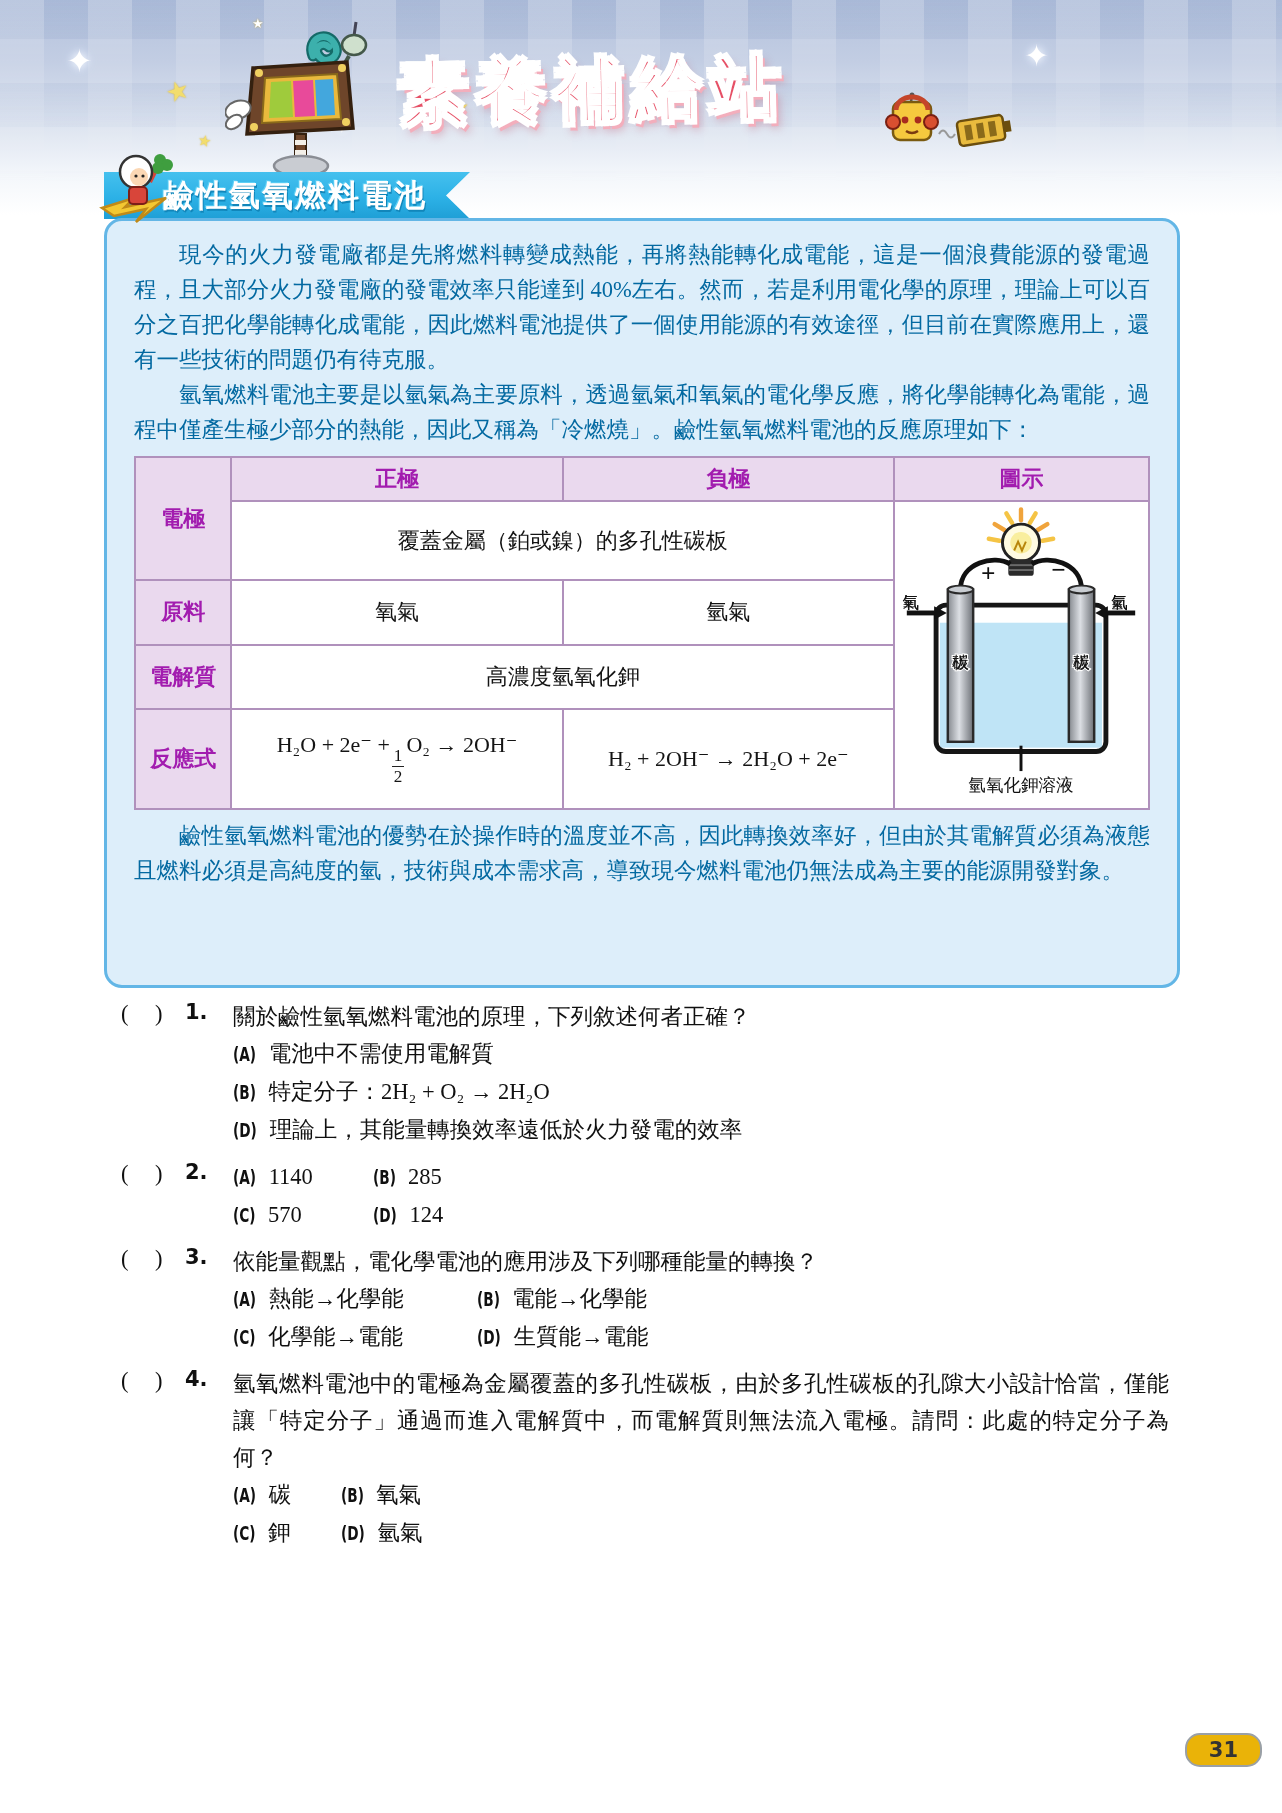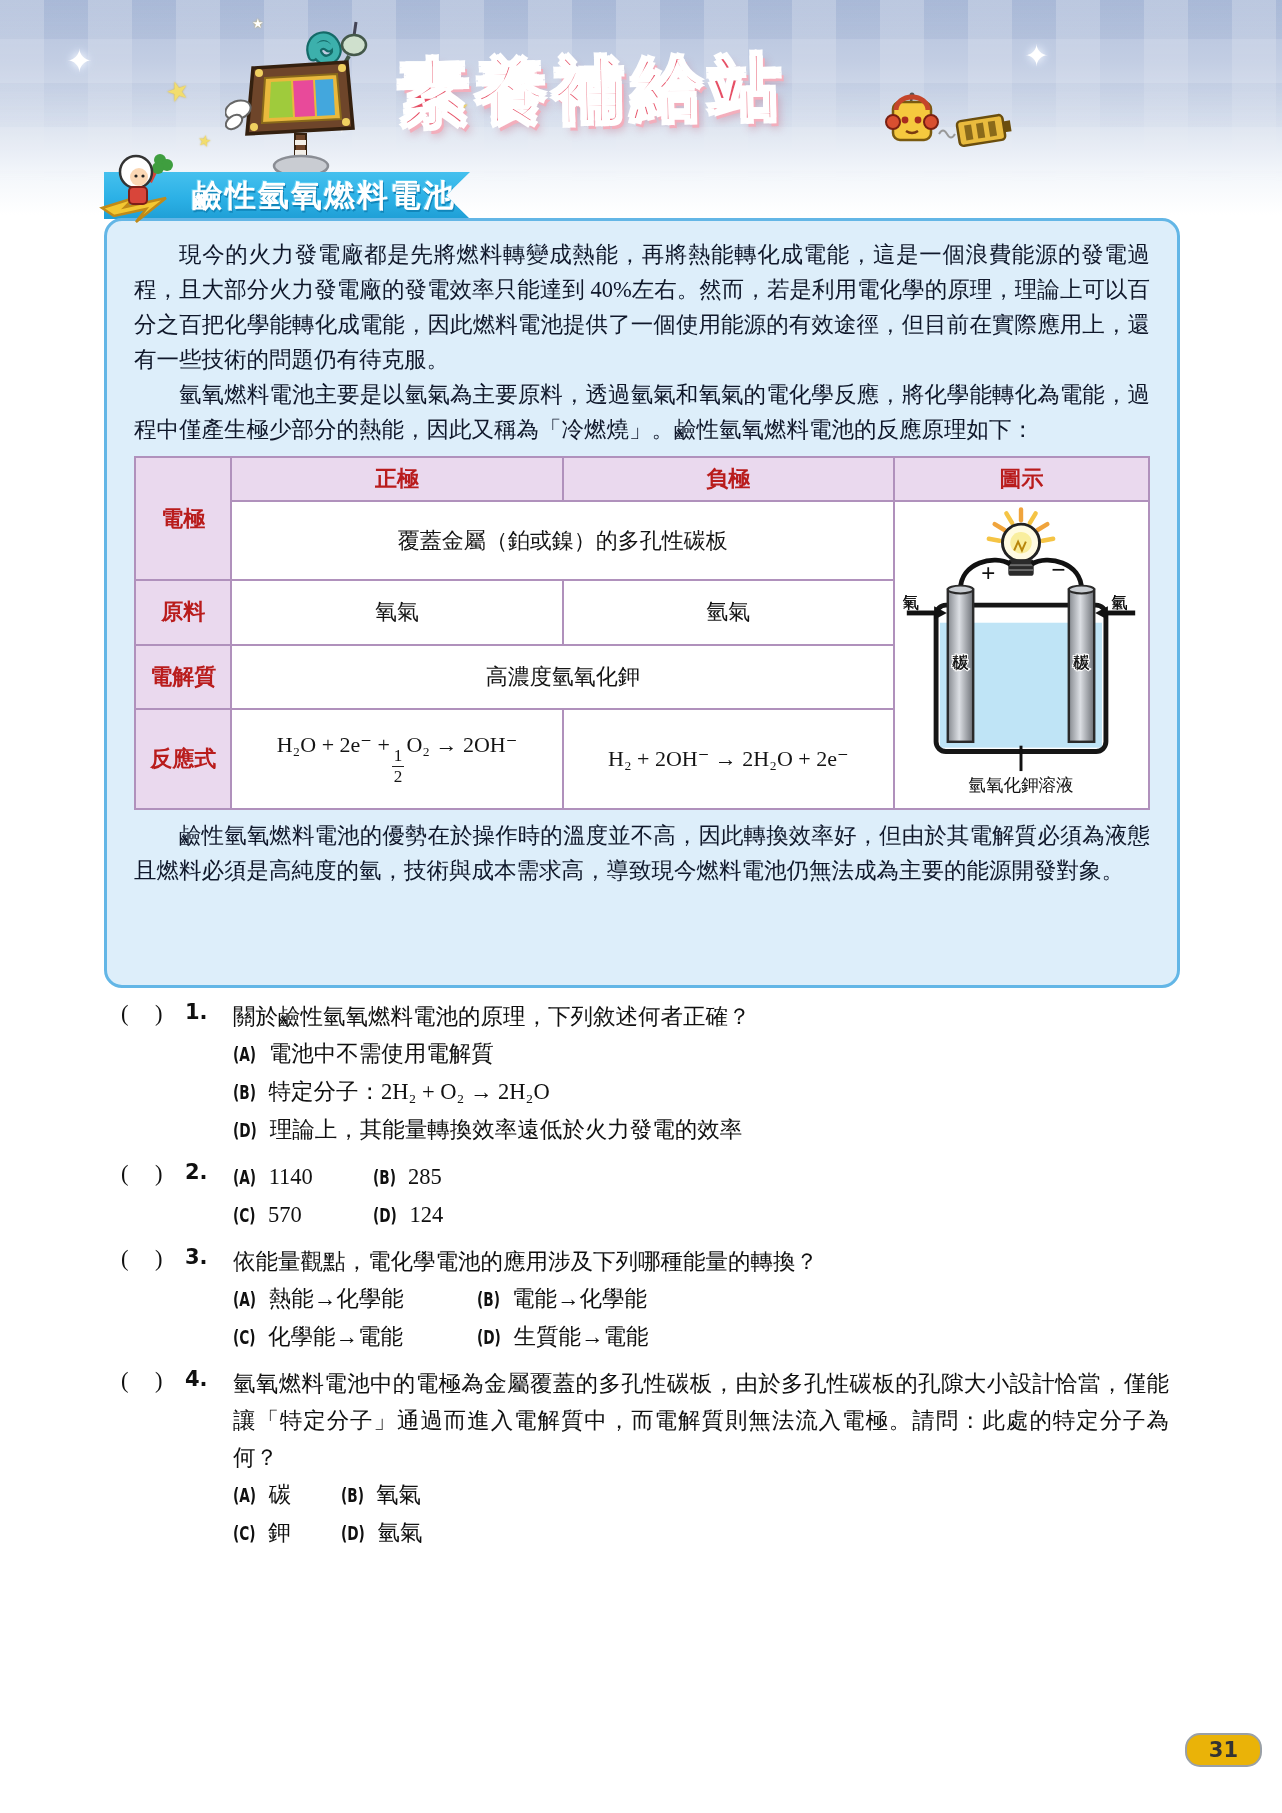--- a/index.html
+++ b/index.html
@@ -39,52 +39,52 @@
       5px 6px 0 #f3aebc, 6px 8px 8px rgba(190,70,95,0.35);
     transform:rotate(-1deg);
     white-space:nowrap;
   }
 
   
   .section-banner{
     position:absolute; left:104px; top:172px; width:366px; height:47px;
     background:linear-gradient(180deg,#45c0ee 0%,#2cb1e6 55%,#1f9fd6 100%);
     clip-path:polygon(0 0,100% 0,calc(100% - 24px) 50%,100% 100%,0 100%);
-    display:flex; align-items:center; padding-left:88px;
+    display:flex; align-items:center; padding-left:59px;
   }
   .section-banner .txt{
     font-family:"DejaVu Sans","Liberation Sans",sans-serif;
     font-size:31px; font-weight:bold; color:#ffffff; letter-spacing:2px;
     text-shadow:1px 2px 0 #1286ba, -1px -1px 0 #5fd0f5;
     white-space:nowrap;
   }
   .girl-mascot{ position:absolute; left:98px; top:146px; z-index:5; }
 
   
   .content-box{
     position:absolute; left:104px; top:218px; width:1076px; height:770px;
     background:#ddeefa;
     border:3px solid #63b6e6; border-radius:18px;
     padding:16px 27px 10px 27px;
   }
   .body-para{
-    font-size:22.5px; line-height:35px; text-align:justify; text-indent:2em; color:#0f172a;
+    font-size:22.5px; line-height:35px; text-align:justify; text-indent:2em; color:#0369a1;
   }
 
   
   table.fc-table{
     width:100%; border-collapse:collapse; background:#ffffff;
     margin:9px 0 8px 0;
   }
   table.fc-table th, table.fc-table td{
     border:2px solid #b091bc; text-align:center; vertical-align:middle;
     font-size:22px; padding:2px 4px;
   }
   table.fc-table th{
-    background:#ead9ee; font-weight:bold; color:#b91c1c;
+    background:#ead9ee; font-weight:bold; color:#a21caf;
     font-family:"Liberation Serif","DejaVu Serif",serif;
   }
   .row-head{ height:44px; }
   .row-elec{ height:76px; }
   .row-mat{ height:62px; }
   .row-ely{ height:62px; }
   .row-rxn{ height:96px; }
   .col-label{ width:96px; }
   .col-pos{ width:330px; }
   .col-neg{ width:330px; }

